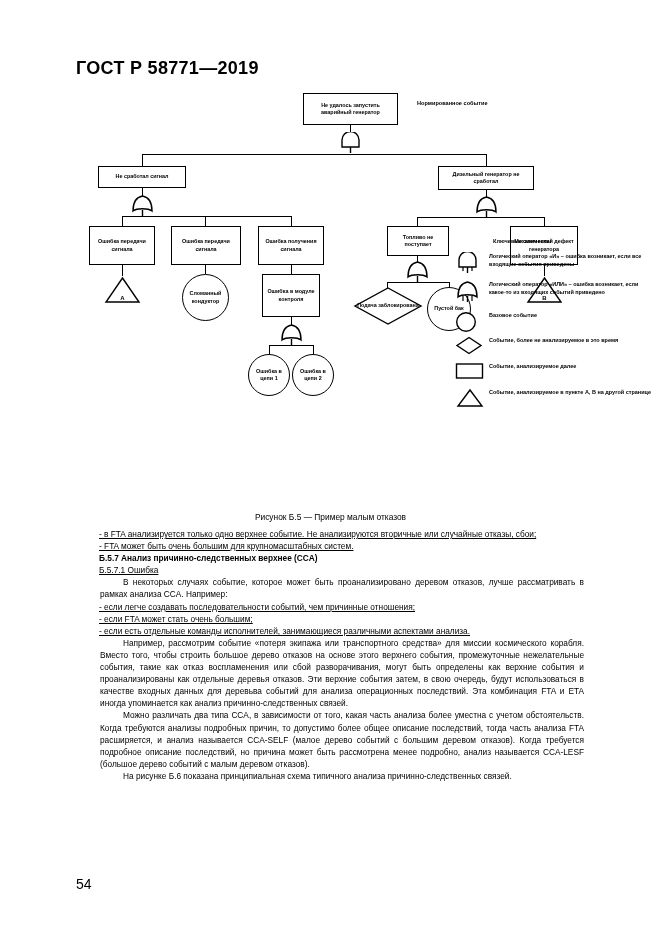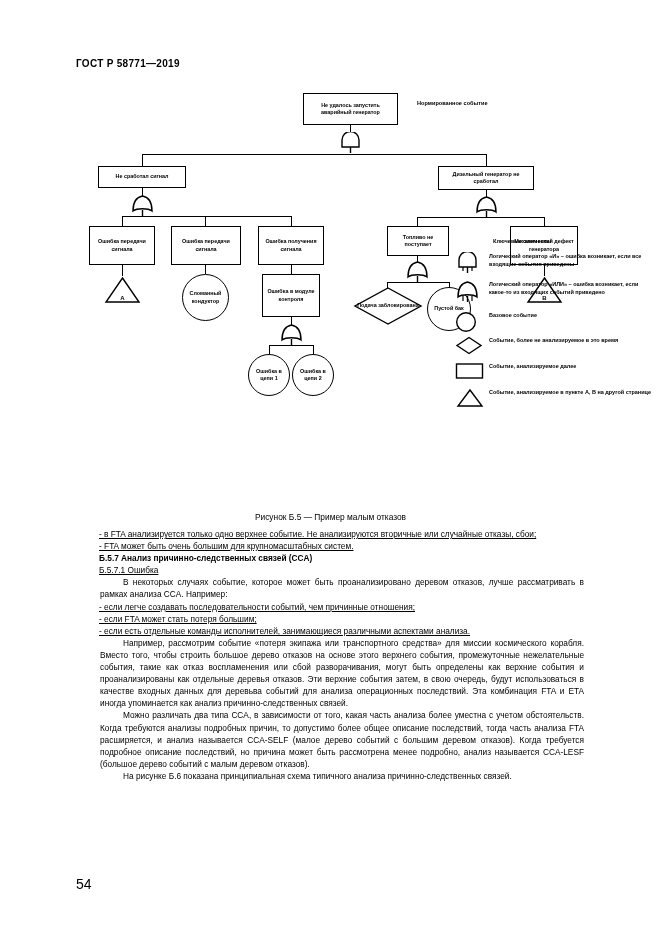--- a/index.html
+++ b/index.html
@@ -20,21 +20,21 @@
     left: 0; top: 0;
     width: 661px;
     height: 935px;
     background: #fff;
   }
   
   .doc-header {
     position: absolute;
     left: 76px;
     top: 58px;
-    font-size: 10px;
+    font-size: 18px;
     font-weight: bold;
     letter-spacing: 0.3px;
   }
   
   .diagram {
     position: absolute;
     left: 70px;
     top: 88px;
     width: 580px;
     height: 400px;
@@ -352,25 +352,25 @@
       </div>
       <div class="legend-text">Событие, анализируемое в пункте А, В на другой странице</div>
     </div>
   </div>
 
   <div class="fig-caption">Рисунок Б.5 — Пример малым отказов</div>
 
   <div class="body">
     <p class="dash">- в FTA анализируется только одно верхнее событие. Не анализируются вторичные или случайные отказы, сбои;</p>
     <p class="dash">- FTA может быть очень большим для крупномасштабных систем.</p>
-    <p class="bold">Б.5.7  Анализ причинно-следственных связей (CCA)</p>
+    <p class="bold">Б.5.7  Анализ причинно-следственных верхнее (CCA)</p>
     <p class="dash">Б.5.7.1  Ошибка</p>
     <p class="ind">В некоторых случаях событие, которое может быть проанализировано деревом отказов, лучше рассматривать в рамках анализа CCA. Например:</p>
     <p class="dash">- если легче создавать последовательности событий, чем причинные отношения;</p>
-    <p class="dash">- если FTA может стать потеря большим;</p>
+    <p class="dash">- если FTA может стать очень большим;</p>
     <p class="dash">- если есть отдельные команды исполнителей, занимающиеся различными аспектами анализа.</p>
     <p class="ind">Например, рассмотрим событие «потеря экипажа или транспортного средства» для миссии космического корабля. Вместо того, чтобы строить большое дерево отказов на основе этого верхнего события, промежуточные нежелательные события, такие как отказ воспламенения или сбой разворачивания, могут быть определены как верхние события и проанализированы как отдельные деревья отказов. Эти верхние события затем, в свою очередь, будут использоваться в качестве входных данных для деревьва событий для анализа операционных последствий. Эта комбинация FTA и ETA иногда упоминается как анализ причинно-следственных связей.</p>
     <p class="ind">Можно различать два типа CCA, в зависимости от того, какая часть анализа более уместна с учетом обстоятельств. Когда требуются анализы подробных причин, то допустимо более общее описание последствий, тогда часть анализа FTA расширяется, и анализ называется CCA-SELF (малое дерево событий с большим деревом отказов). Когда требуется подробное описание последствий, но причина может быть рассмотрена менее подробно, анализ называется CCA-LESF (большое дерево событий с малым деревом отказов).</p>
     <p class="ind">На рисунке Б.6 показана принципиальная схема типичного анализа причинно-следственных связей.</p>
   </div>
 
   <div class="pagenum">54</div>
 
 </div>
 

